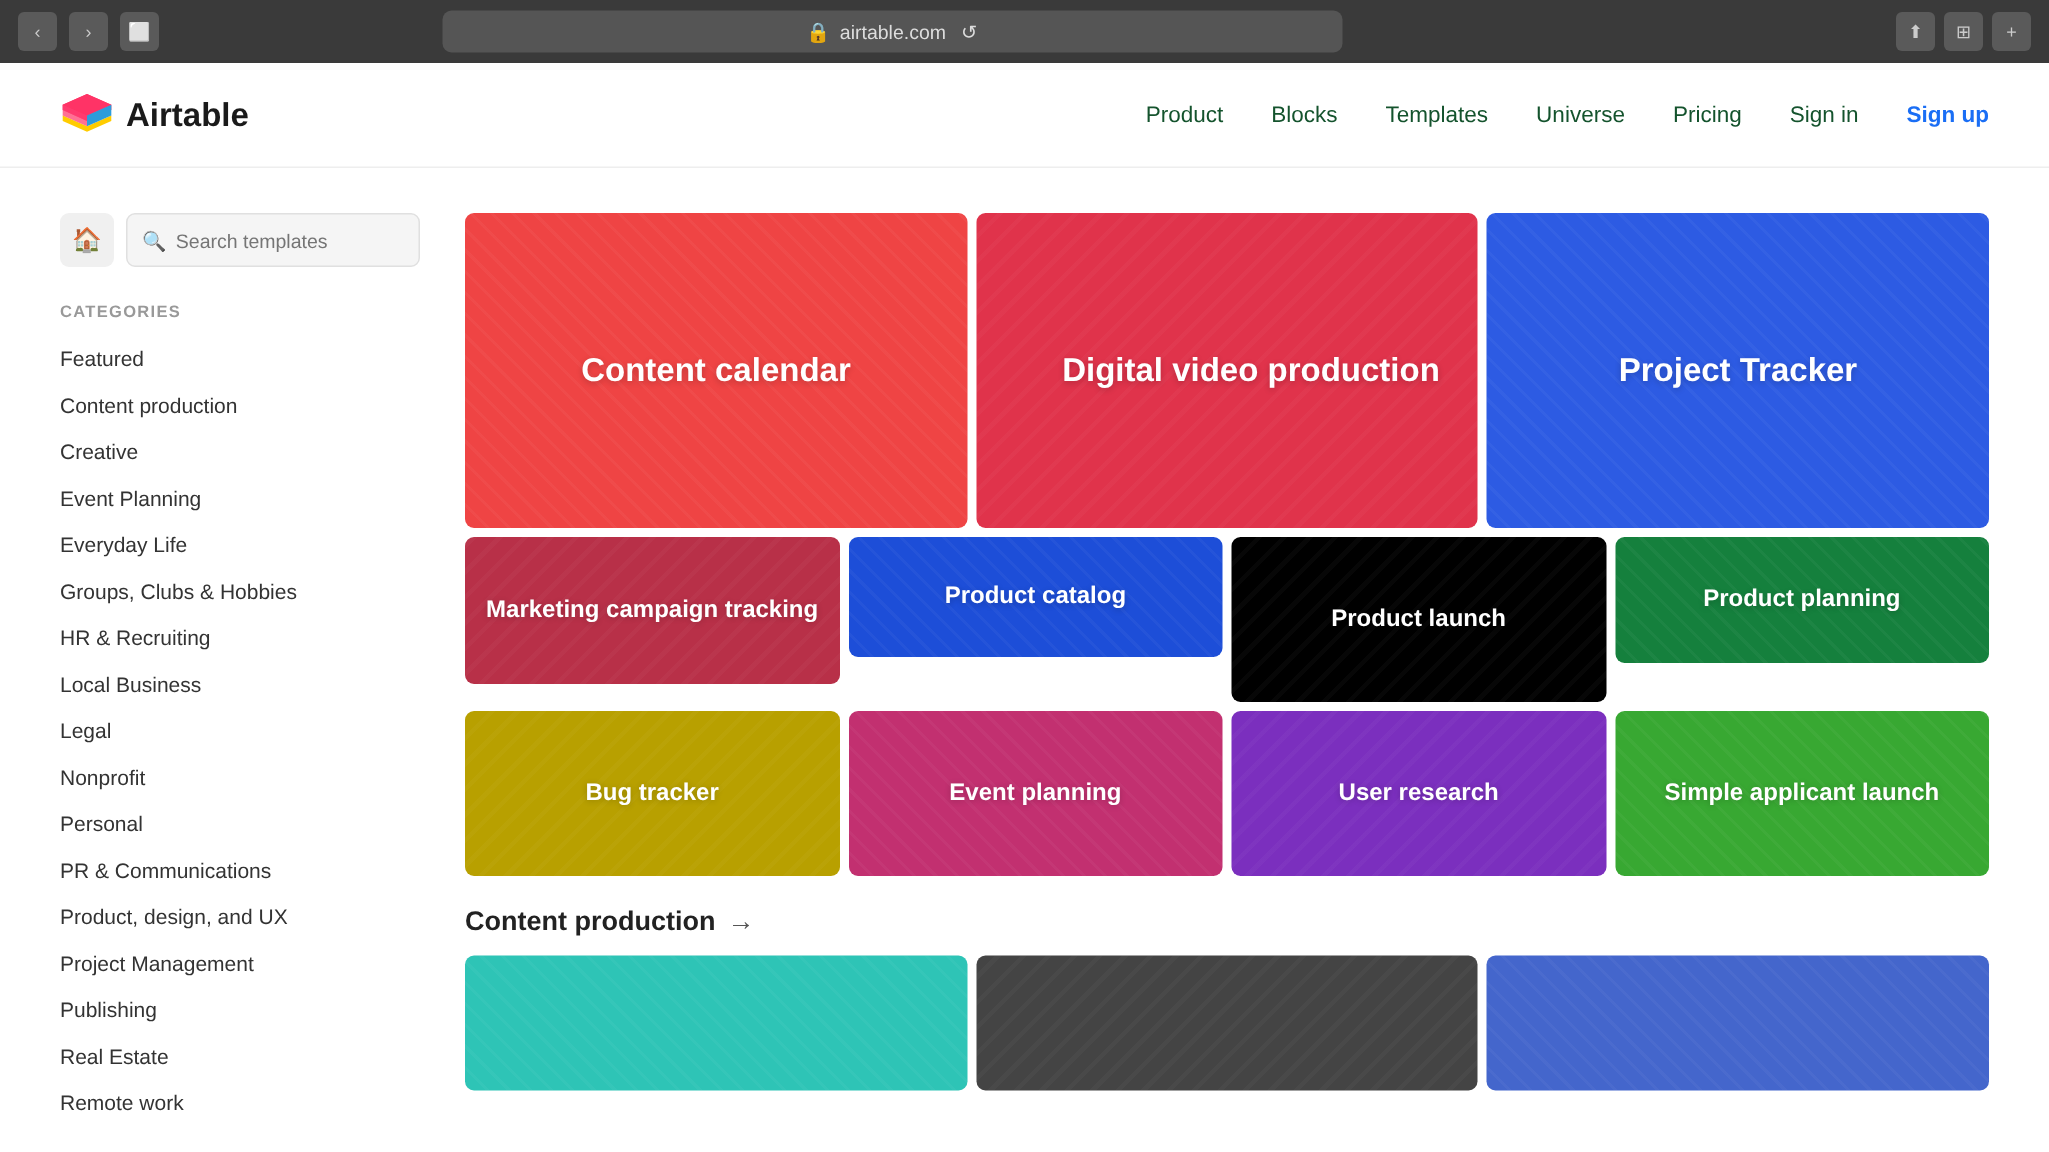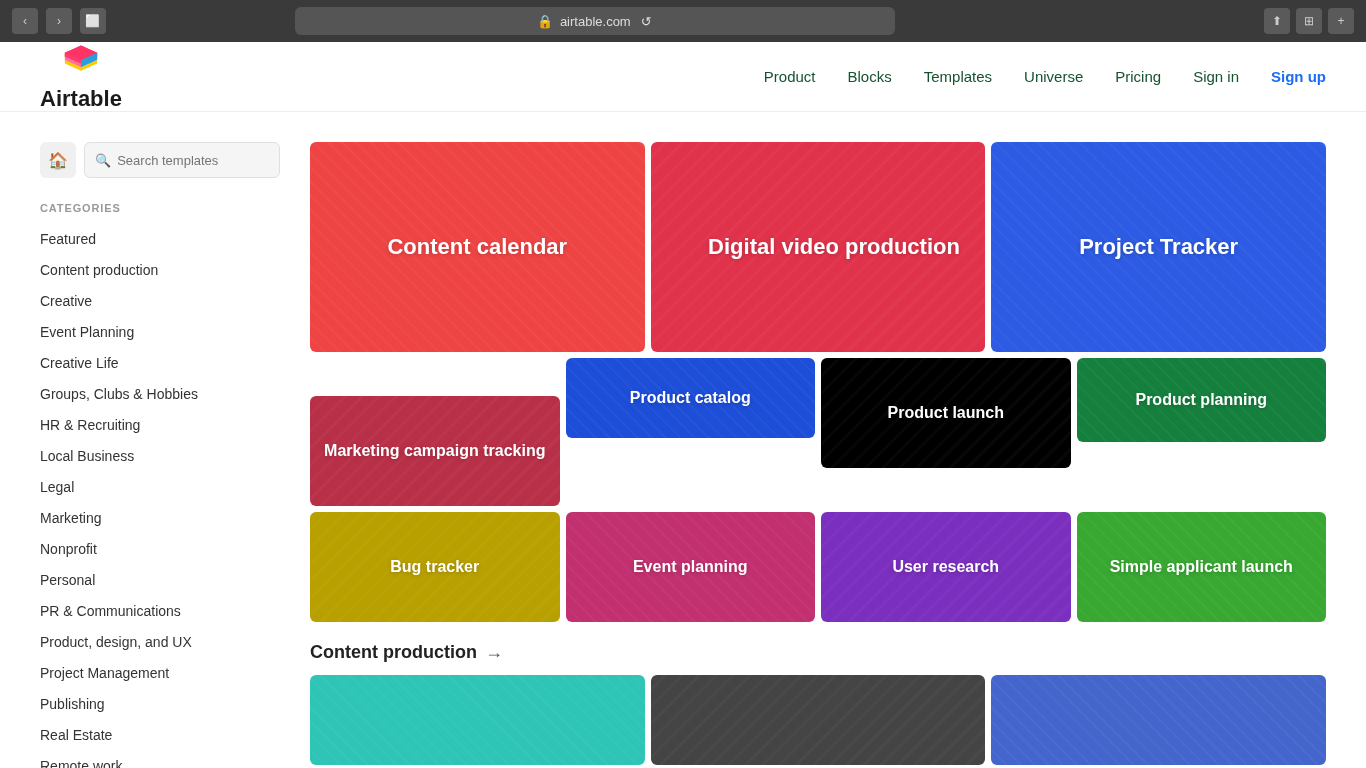--- a/index.html
+++ b/index.html
@@ -53,21 +53,20 @@
       align-items: center;
       padding: 0 40px;
       height: 70px;
       border-bottom: 1px solid #eee;
     }
     .logo {
       display: flex;
       align-items: center;
       gap: 8px;
       text-decoration: none;
-      flex-direction: column;
     }
     .logo-icon {
       width: 36px;
       height: 36px;
     }
     .logo-text {
       font-size: 22px;
       font-weight: 700;
       color: #1a1a1a;
     }
@@ -295,26 +294,25 @@
       <div class="search-box">
         <span class="search-icon-svg">🔍</span>
         <input type="text" placeholder="Search templates" style="">
       </div>
     </div>
     <div class="categories-label">CATEGORIES</div>
     <div class="sidebar-item">Featured</div>
     <div class="sidebar-item">Content production</div>
     <div class="sidebar-item">Creative</div>
     <div class="sidebar-item">Event Planning</div>
-    <div class="sidebar-item">Creative Life</div>
+    <div class="sidebar-item">Everyday Life</div>
     <div class="sidebar-item">Groups, Clubs &amp; Hobbies</div>
     <div class="sidebar-item">HR &amp; Recruiting</div>
     <div class="sidebar-item">Local Business</div>
     <div class="sidebar-item">Legal</div>
-    <div class="sidebar-item">Marketing</div>
     <div class="sidebar-item">Nonprofit</div>
     <div class="sidebar-item">Personal</div>
     <div class="sidebar-item">PR &amp; Communications</div>
     <div class="sidebar-item">Product, design, and UX</div>
     <div class="sidebar-item">Project Management</div>
     <div class="sidebar-item">Publishing</div>
     <div class="sidebar-item">Real Estate</div>
     <div class="sidebar-item">Remote work</div>
   </aside>
 
@@ -329,21 +327,21 @@
         <div class="img-overlay camera-pattern"></div>
         <span class="card-label">Digital video production</span>
       </div>
       <div class="template-card" style="height:210px;background-color:#2d5be3;">
         <div class="img-overlay laptop-pattern"></div>
         <span class="card-label">Project Tracker</span>
       </div>
     </div>
 
     <div class="row2-grid">
-      <div class="template-card" style="height:110px;background-color:#b83048;margin-top:38px;">
+      <div class="template-card" style="height:98px;background-color:#b83048;">
         <div class="img-overlay camera-pattern"></div>
         <span class="card-label small">Marketing campaign tracking</span>
       </div>
       <div class="template-card" style="height:80px;background-color:#1d4ed8;">
         <div class="img-overlay laptop-pattern"></div>
         <span class="card-label small">Product catalog</span>
       </div>
       <div class="template-card" style="height:110px;background-color:#000000;">
         <div class="img-overlay camera-pattern"></div>
         <span class="card-label small">Product launch</span>

